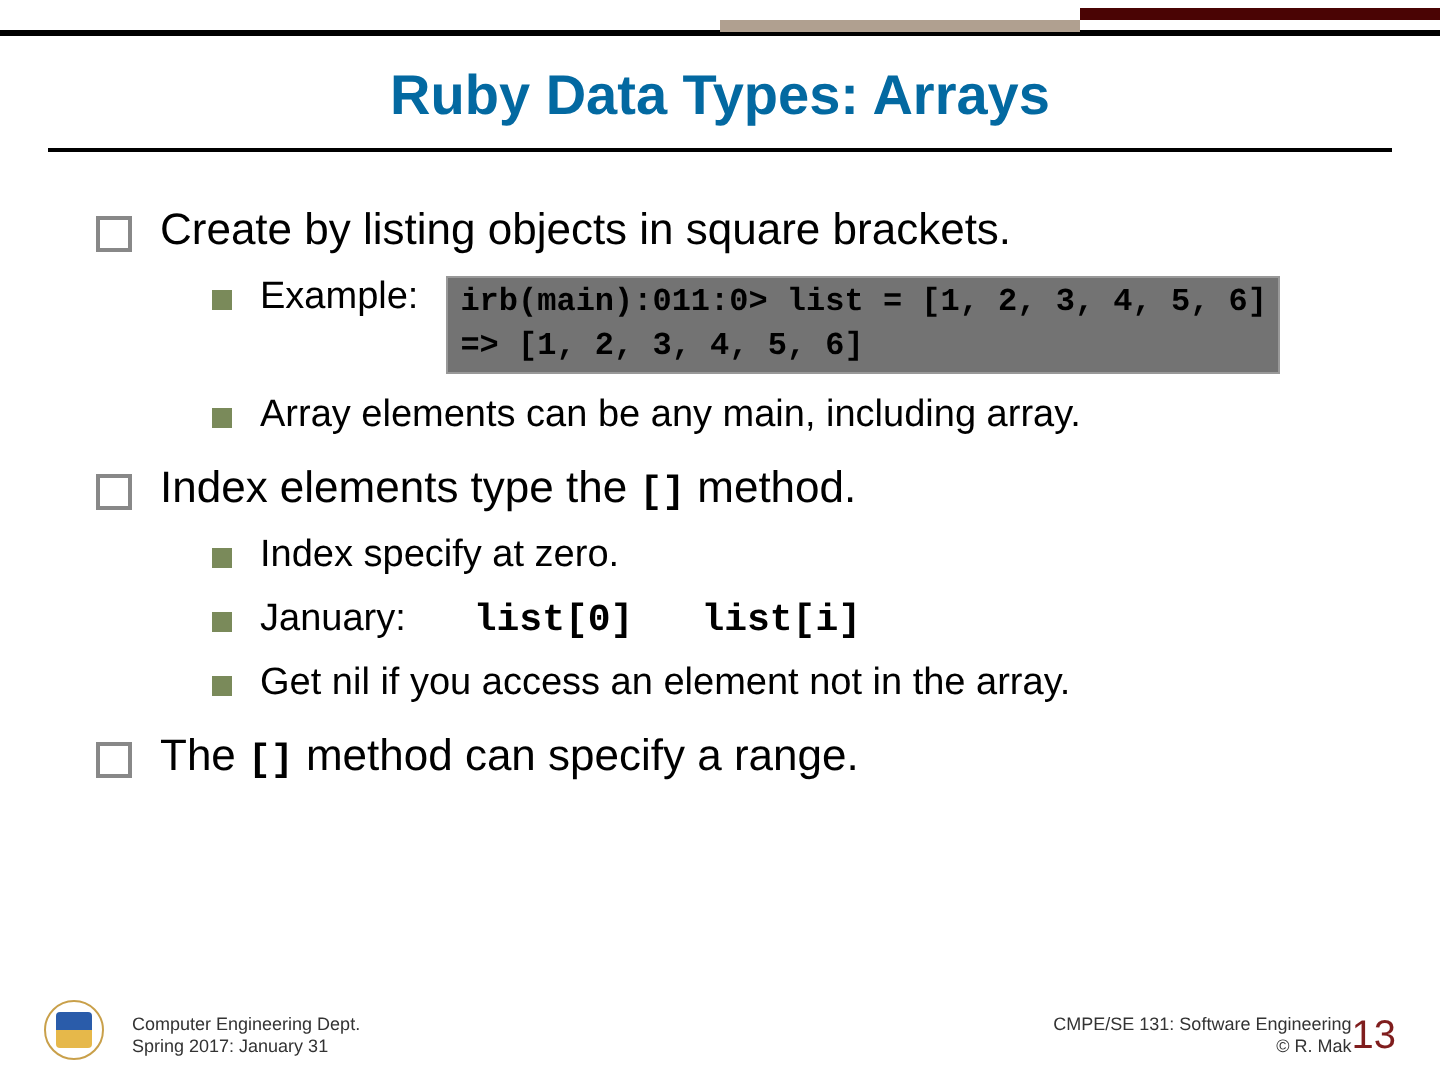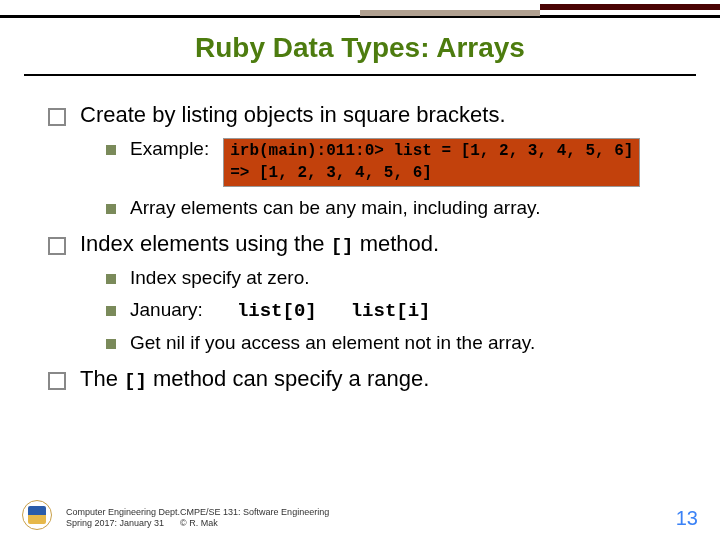--- a/index.html
+++ b/index.html
@@ -1,38 +1,38 @@
 <!DOCTYPE html>
 <html><head>
 <meta charset="utf-8">
 <style>
 *{margin:0;padding:0;box-sizing:border-box}
 body{width:720px;height:540px;background:#fff;font-family:Arial,Helvetica,sans-serif;position:relative;overflow:hidden}
 .topbar{height:18px;background:#fff;border-bottom:3px solid #000;position:relative}
 .topbar::before{content:"";position:absolute;top:4px;right:0;width:180px;height:6px;background:#4a0404}
 .topbar::after{content:"";position:absolute;top:10px;right:180px;width:180px;height:6px;background:#b0a090}
-.title{text-align:center;font-size:28px;padding:14px 0 10px;color:#4d7c0f}
+.title{text-align:center;font-size:28px;padding:14px 0 10px;color:#0369a1}
 .hr{border:none;border-top:2px solid #000;margin:0 24px}
 .content{padding:14px 30px 0 48px}
 .bullet-o{font-size:22px;margin:12px 0 8px;display:flex;align-items:center}
 .bullet-o .mark{width:18px;height:18px;border:2px solid #888;margin-right:14px;margin-top:4px;flex:none}
 .subs{margin-left:58px}
 .bullet-n{font-size:19px;margin:10px 0;display:flex;align-items:flex-start}
 .bullet-n .mark{width:10px;height:10px;background:#7a8a5a;margin-right:14px;margin-top:7px;flex:none}
 .code-inline{font-family:"Courier New",monospace;font-weight:bold;font-size:19px}
-.code-box{display:inline-block;background:#c2410c;border:1px solid #999;padding:2px 6px;font-family:"Courier New",monospace;font-weight:bold;font-size:16px;white-space:pre;vertical-align:top;margin-left:6px;line-height:1.35}
+.code-box{display:inline-block;background:#737373;border:1px solid #999;padding:2px 6px;font-family:"Courier New",monospace;font-weight:bold;font-size:16px;white-space:pre;vertical-align:top;margin-left:6px;line-height:1.35}
 .gap{display:inline-block;width:34px}
 .gap2{display:inline-block;width:8px}
 .footer{position:absolute;bottom:10px;left:0;right:0;display:flex;align-items:flex-end;padding:0 22px;font-size:9px;color:#333}
 .logo{width:30px;height:30px;margin-right:14px;position:relative}
 .logo::before{content:"";position:absolute;inset:0;border-radius:50%;border:1px solid #c9a04a}
 .logo::after{content:"";position:absolute;left:6px;top:6px;width:18px;height:18px;background:linear-gradient(180deg,#2a5caa 50%,#e6b84a 50%);border-radius:2px}
 .footer-left{line-height:1.3}
-.footer-center{flex:1;text-align:left;line-height:1.3}
-.footer-right{font-size:20px;color:#3b82f6}
+.footer-center{flex:1;text-align:right;line-height:1.3}
+.footer-right{font-size:20px;color:#7f1d1d}
 </style>
 </head>
 <body>
 
 <div class="topbar"></div>
 <h1 class="title">Ruby Data Types: Arrays</h1>
 <hr class="hr">
 
 <div class="content">
 
@@ -50,21 +50,21 @@
     </div>
     <div class="bullet-n">
       <span class="mark"></span>
       <span>Array elements can be any main, including array.</span>
     </div>
   </div>
 
   <div class="bullet-o">
     <span class="mark"></span>
     <span>
-      <span>Index elements using the </span><span class="code-inline">[]</span><span> method.</span>
+      <span>Index elements type the </span><span class="code-inline">[]</span><span> method.</span>
     </span>
   </div>
   <div class="subs">
     <div class="bullet-n">
       <span class="mark"></span>
       <span>Index specify at zero.</span>
     </div>
     <div class="bullet-n">
       <span class="mark"></span>
       <span>

